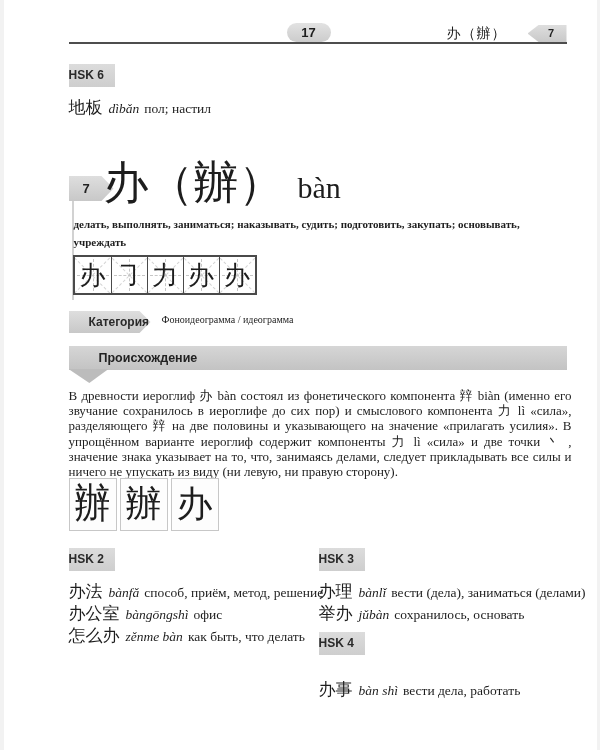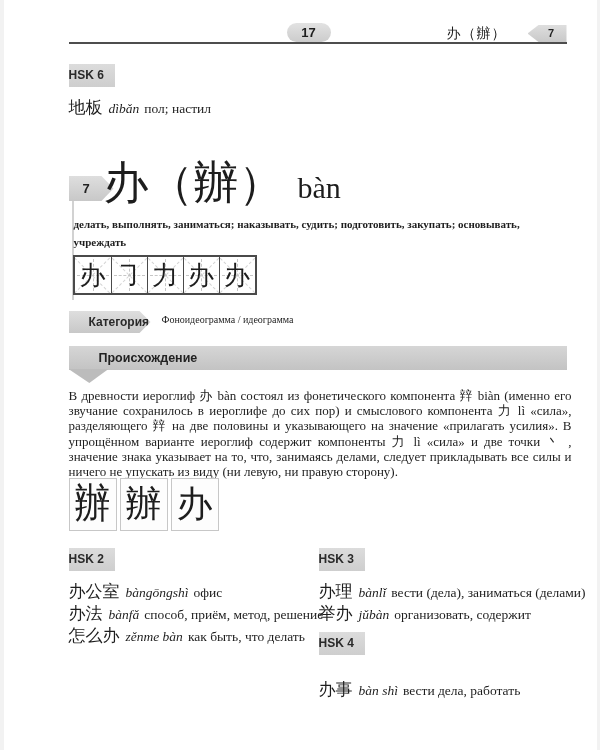--- a/index.html
+++ b/index.html
@@ -160,29 +160,29 @@
     <div class="evo-box">
         <span class="ch cjk">辦</span>
       </div>
     <div class="evo-box">
         <span class="ch cjk">办</span>
       </div>
   </div>
 
   <div class="hsk-badge hsk2-badge">HSK 2</div>
   <div class="hsk2-list">
+    <div class="vocab-line"><span class="cjk">办法</span><span class="py">bànfǎ</span><span class="tr">способ, приём, метод, решение</span></div>
     <div class="vocab-line"><span class="cjk">办公室</span><span class="py">bàngōngshì</span><span class="tr">офис</span></div>
-    <div class="vocab-line"><span class="cjk">办法</span><span class="py">bànfǎ</span><span class="tr">способ, приём, метод, решение</span></div>
     <div class="vocab-line"><span class="cjk">怎么办</span><span class="py">zěnme bàn</span><span class="tr">как быть, что делать</span></div>
   </div>
 
   <div class="hsk-badge hsk3-badge">HSK 3</div>
   <div class="hsk3-list">
     <div class="vocab-line"><span class="cjk">办理</span><span class="py">bànlǐ</span><span class="tr">вести (дела), заниматься (делами)</span></div>
-    <div class="vocab-line"><span class="cjk">举办</span><span class="py">jǔbàn</span><span class="tr">организовать, содержит</span></div>
+    <div class="vocab-line"><span class="cjk">举办</span><span class="py">jǔbàn</span><span class="tr">сохранилось, основать</span></div>
   </div>
 
   <div class="hsk-badge hsk4-badge">HSK 4</div>
   <div class="hsk4-list">
     <div class="vocab-line"><span class="cjk">办事</span><span class="py">bàn shì</span><span class="tr">вести дела, работать</span></div>
   </div>
 
 </div>
 
 </body></html>

